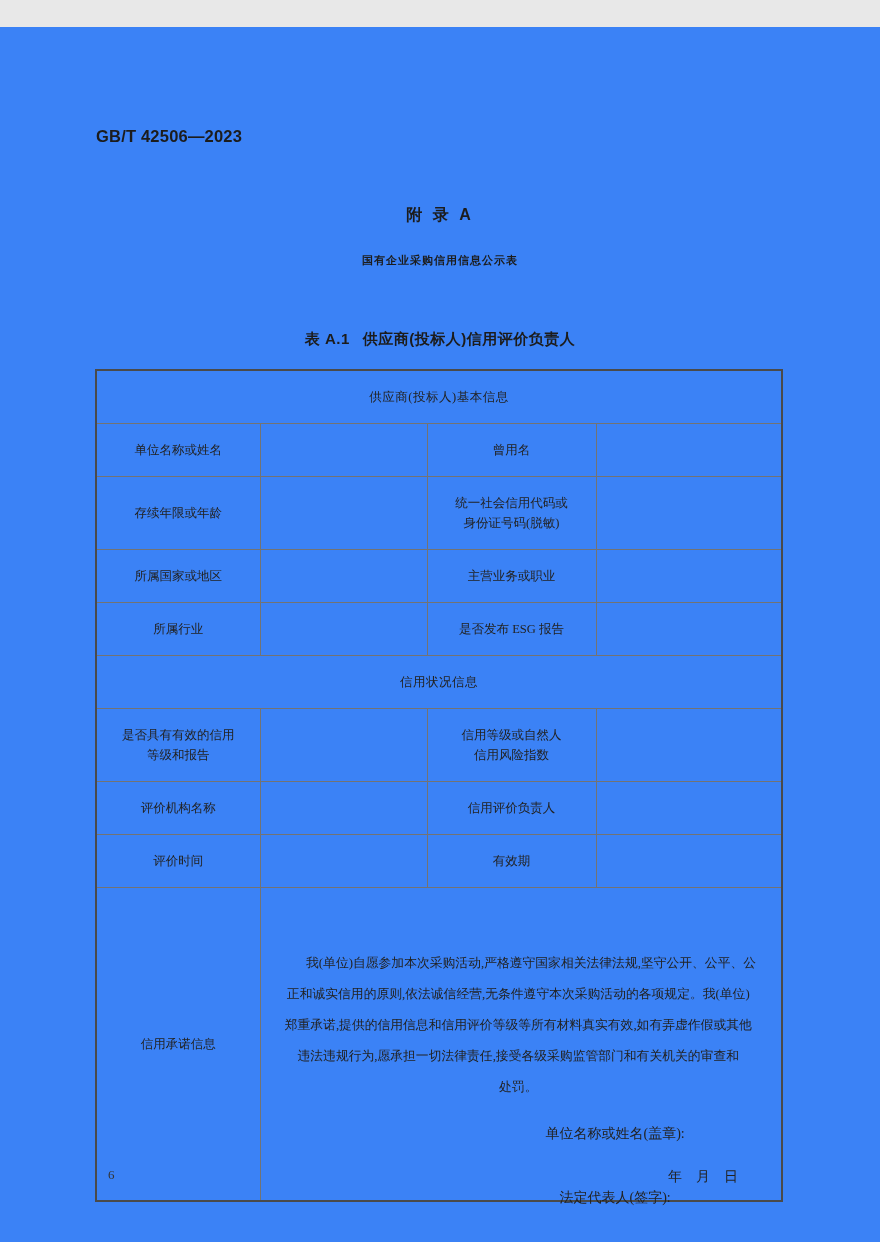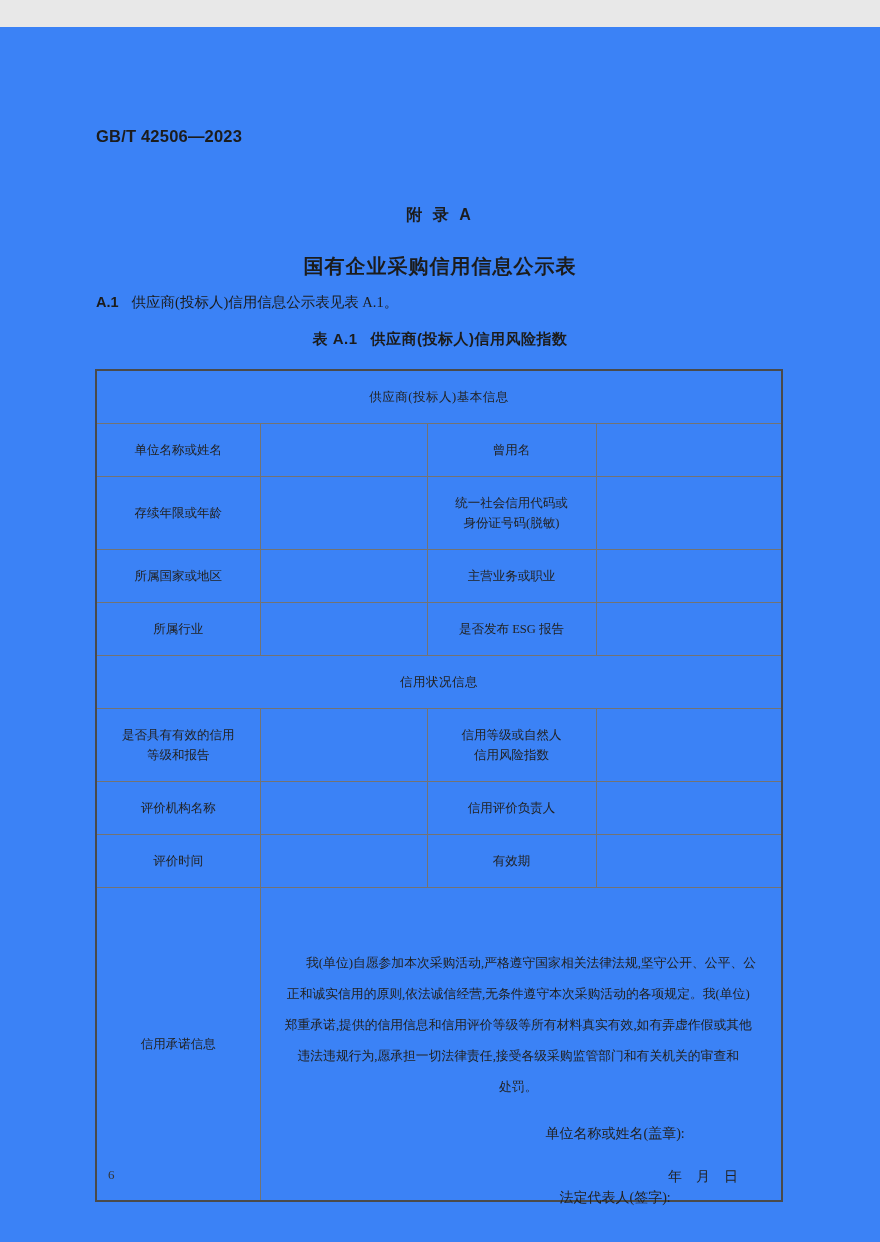--- a/index.html
+++ b/index.html
@@ -23,21 +23,21 @@
     font-weight:700;font-size:16px;letter-spacing:3px;
   }
   .appendix-subtitle{
     position:absolute;left:0;top:204px;width:100%;
     text-align:center;font-family:"Liberation Sans", sans-serif;
     font-weight:700;font-size:14.5px;
   }
   .appendix-heading{
     position:absolute;left:0;top:226px;width:100%;
     text-align:center;font-family:"Liberation Sans", sans-serif;
-    font-weight:700;font-size:20px;letter-spacing:1px;
+    font-weight:700;font-size:11px;letter-spacing:1px;
   }
   .clause-line{
     position:absolute;left:96px;top:266px;
     font-size:14.5px;
   }
   .clause-no{
     font-family:"Liberation Sans", sans-serif;
     font-weight:700;margin-right:13px;
   }
   .table-caption{
@@ -95,26 +95,23 @@
 </head>
 <body>
 
 <div class="page">
 
   <div class="doc-code">GB/T 42506—2023</div>
 
   <div class="appendix-title">附 录 A</div>
   <div class="appendix-heading">国有企业采购信用信息公示表</div>
 
-  <div class="clause-line">
-    <span class="clause-no">A.1</span><span class="clause-text">供应商(投标人)信用信息公示表见表 A.1。</span>
-  </div>
 
   <div class="table-caption">
-    <span class="caption-prefix">表 A.1</span><span class="caption-title">供应商(投标人)信用风险指数</span>
+    <span class="caption-prefix">表 A.1</span><span class="caption-title">供应商(投标人)信用评价负责人</span>
   </div>
 
   <table class="form">
     <colgroup>
       <col style="width:164px">
         <col style="width:167px">
         <col style="width:169px">
         <col style="width:186px">
     </colgroup>
     <tbody>

